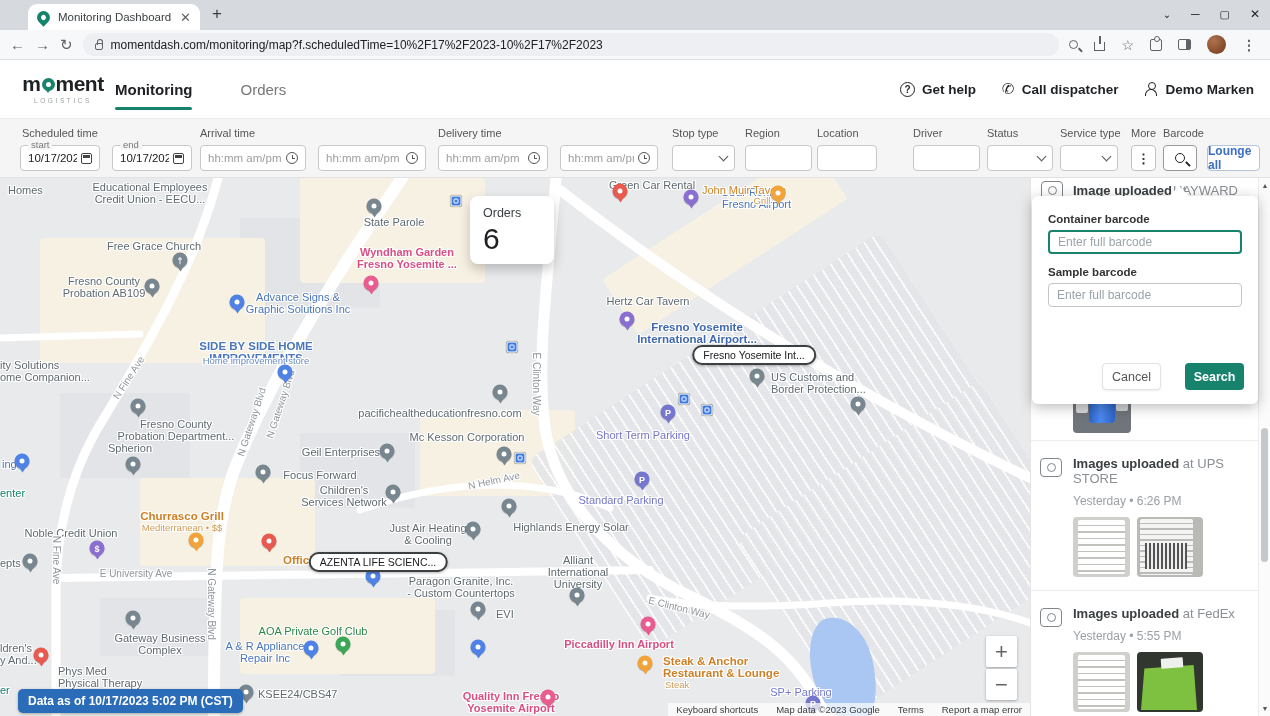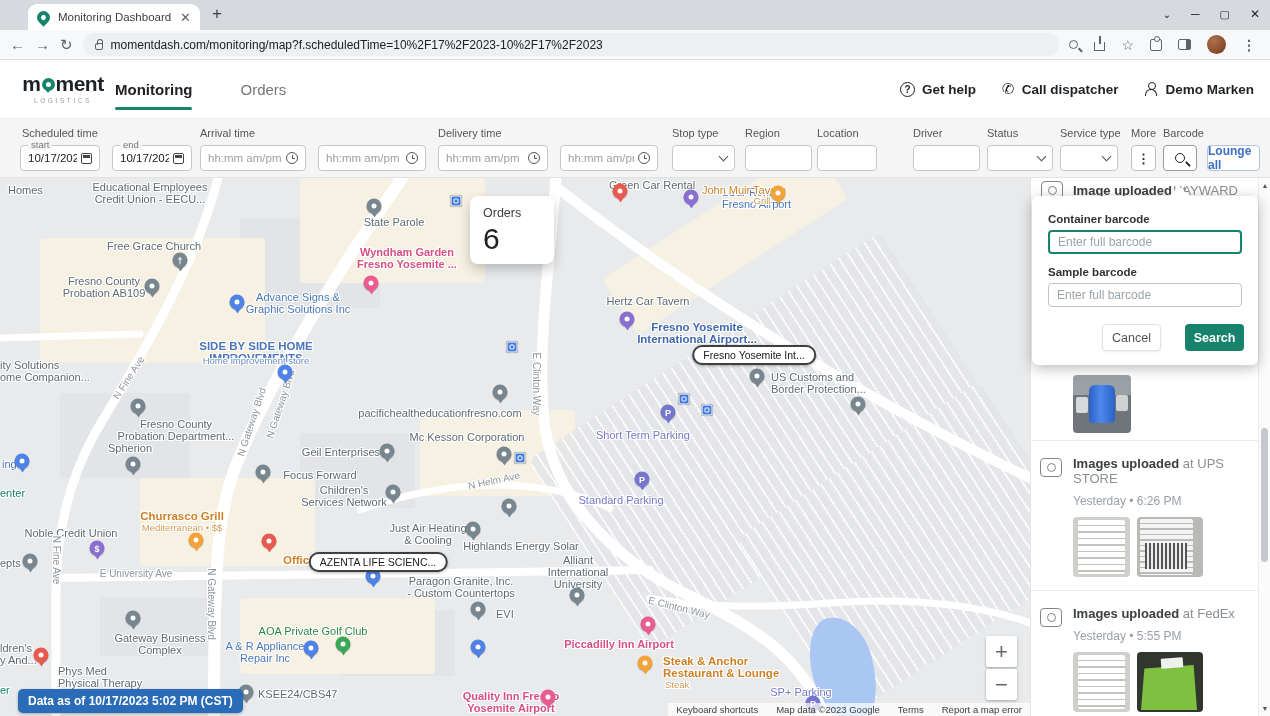--- a/index.html
+++ b/index.html
@@ -135,21 +135,21 @@
   .entry .camicon { position:absolute; left:9px; top:17px; }
   .etitle { font-size:13px; color:#8a8f94; }
   .etitle .b { font-weight:700; color:#3c4043; }
   .etime { font-size:12px; color:#9aa0a6; margin-top:8px; }
   .ethumbs { display:flex; gap:7px; margin-top:9px; }
   .strack { position:absolute; left:1258px; top:178px; width:12px; height:538px; background:#fbfbfb; border-left:1px solid #ececec; }
   .sarrow { position:absolute; left:0; width:12px; text-align:center; font-size:7px; color:#555; }
   .sthumb { position:absolute; left:2px; top:250px; width:7px; height:134px; background:#c4c7cb; border-radius:4px; }
 
   
-  .popup { position:absolute; left:1032px; top:196px; width:226px; height:169px; background:#fff; border-radius:6px; box-shadow:0 3px 14px rgba(0,0,0,.28); z-index:10; padding:17px 16px; }
+  .popup { position:absolute; left:1032px; top:196px; width:226px; height:208px; background:#fff; border-radius:6px; box-shadow:0 3px 14px rgba(0,0,0,.28); z-index:10; padding:17px 16px; }
   .caret { position:absolute; top:-7px; left:140px; width:14px; height:14px; background:#fff; transform:rotate(45deg); }
   .bp-label { font-size:11.5px; font-weight:700; color:#333; margin-bottom:5px; }
   .bp-input { width:100%; height:24px; border-radius:4px; font-size:12px; color:#333; padding:0 8px; outline:none; font-family:inherit; }
   .bp-input::placeholder { color:#9aa4aa; }
   .bp-input.focused { border:2px solid #17836c; }
   .bp-input.idle { border:1px solid #c4c4c4; }
   .bp-row2 { margin-top:12px; }
   .bp-btns { position:absolute; right:14px; bottom:14px; display:flex; gap:24px; }
   .bp-cancel { width:59px; height:27px; background:#fff; border:1px solid #e2e2e2; border-radius:4px; color:#555; font-size:12.5px; display:flex; align-items:center; justify-content:center; box-shadow:0 1px 2px rgba(0,0,0,.08); }
   .bp-search { width:59px; height:27px; background:#17836c; border-radius:4px; color:#fff; font-size:12.5px; font-weight:700; display:flex; align-items:center; justify-content:center; }
@@ -365,21 +365,21 @@
         <div class="mlabel biz left" style="left: 2px; top: 280px;">ing</div>
         <div class="mlabel teal left" style="left: 0px; top: 309px;">enter</div>
         <div class="mlabel foodbold" style="left: 182px; top: 332px; transform: translateX(-50%);">Churrasco Grill</div>
         <div class="mlabel foodsub" style="left: 182px; top: 344px; transform: translateX(-50%);">Mediterranean • $$</div>
         <div class="mlabel poi" style="left: 71px; top: 349px; transform: translateX(-50%);">Noble Credit Union</div>
         <div class="mlabel foodbold left" style="left: 283px; top: 376px;">Official P...</div>
         <div class="mlabel poi" style="left: 461px; top: 397px; transform: translateX(-50%);">Paragon Granite, Inc.
 - Custom Countertops</div>
         <div class="mlabel poi" style="left: 428px; top: 344px; transform: translateX(-50%);">Just Air Heating
 &amp; Cooling</div>
-        <div class="mlabel poi" style="left: 521px; top: 343px; transform: translateX(-50%); margin-top: 19px;">Highlands Energy Solar</div>
+        <div class="mlabel poi" style="left: 571px; top: 343px; transform: translateX(-50%);">Highlands Energy Solar</div>
         <div class="mlabel road" style="left: 494px; top: 297px; transform: translateX(-50%) rotate(-12deg);">N Helm Ave</div>
         <div class="mlabel parking" style="left: 621px; top: 316px; transform: translateX(-50%);">Standard Parking</div>
         <div class="mlabel poi" style="left: 578px; top: 376px; transform: translateX(-50%);">Alliant
 International
 University</div>
         <div class="mlabel road" style="left: 679px; top: 424px; transform: translateX(-50%) rotate(14deg);">E Clinton Way</div>
         <div class="mlabel hotel" style="left: 619px; top: 460px; transform: translateX(-50%);">Piccadilly Inn Airport</div>
         <div class="mlabel foodbold left" style="left: 663px; top: 477px;">Steak &amp; Anchor
 Restaurant &amp; Lounge</div>
         <div class="mlabel foodsub left" style="left: 665px; top: 501px;">Steak</div>

